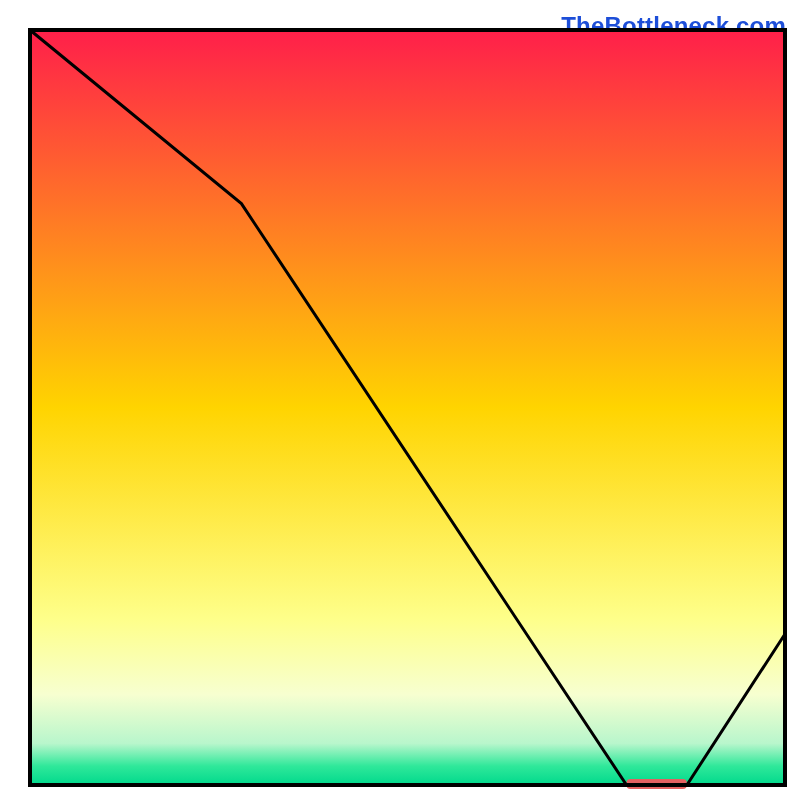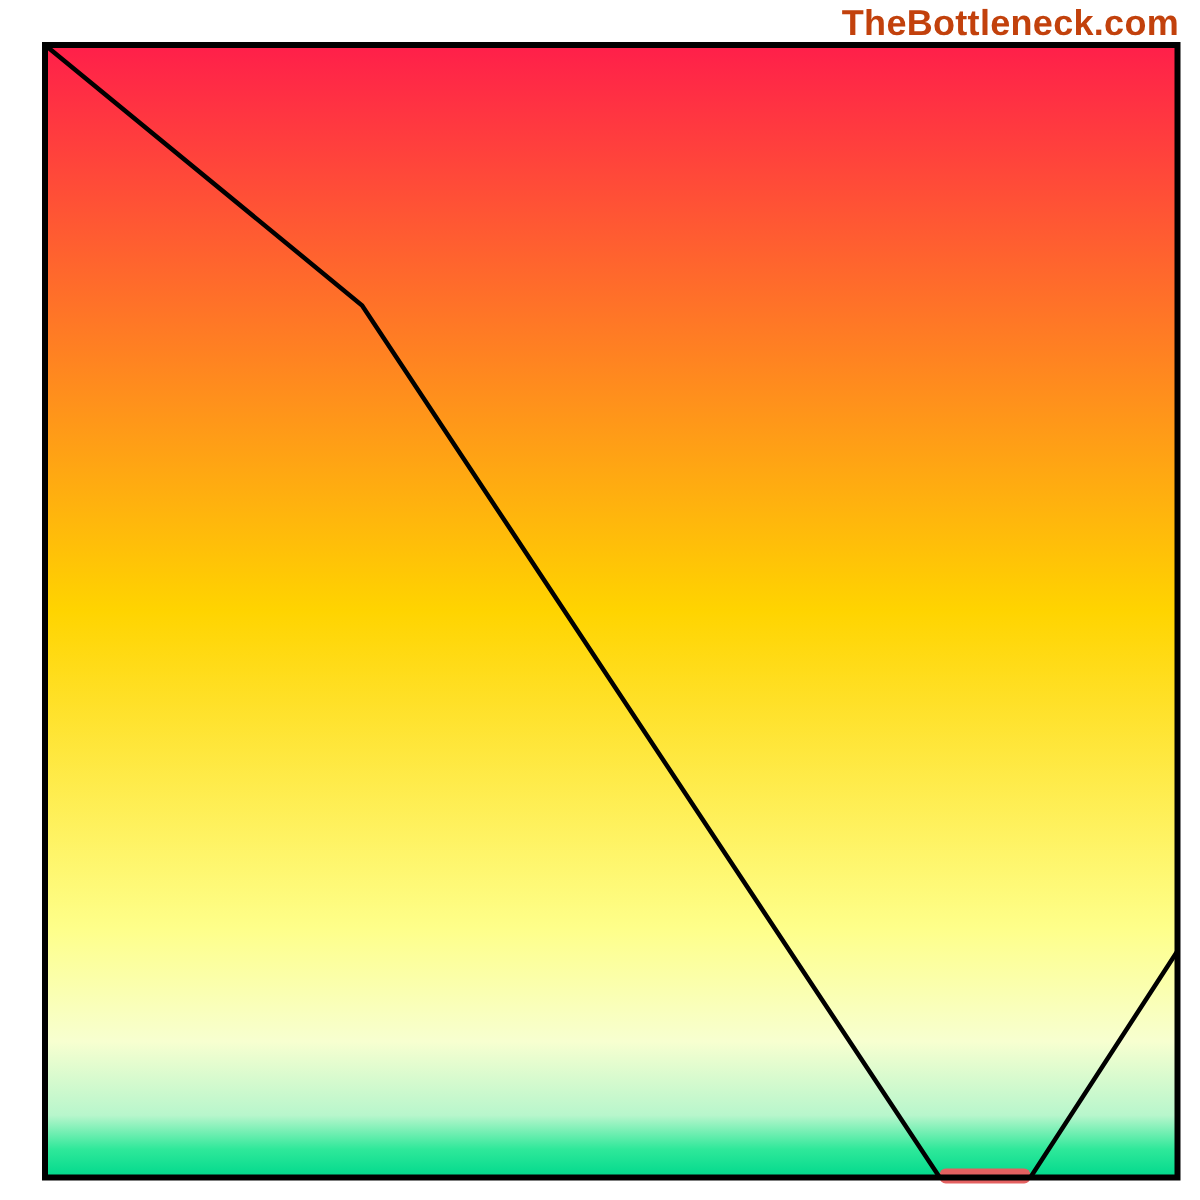--- a/index.html
+++ b/index.html
@@ -10,26 +10,26 @@
     background: #ffffff;
     overflow: hidden;
   }
   .stage {
     position: relative;
     width: 800px;
     height: 800px;
   }
   .watermark {
     position: absolute;
-    top: 2px;
+    top: 12px;
     right: 14px;
     font-family: Arial, Helvetica, sans-serif;
     font-size: 24px;
     font-weight: 600;
-    color: #c2410c;
+    color: #1d4ed8;
     letter-spacing: 0.2px;
   }
   svg.plot {
     position: absolute;
     top: 0;
     left: 0;
   }
 </style>
 </head>
 <body>

